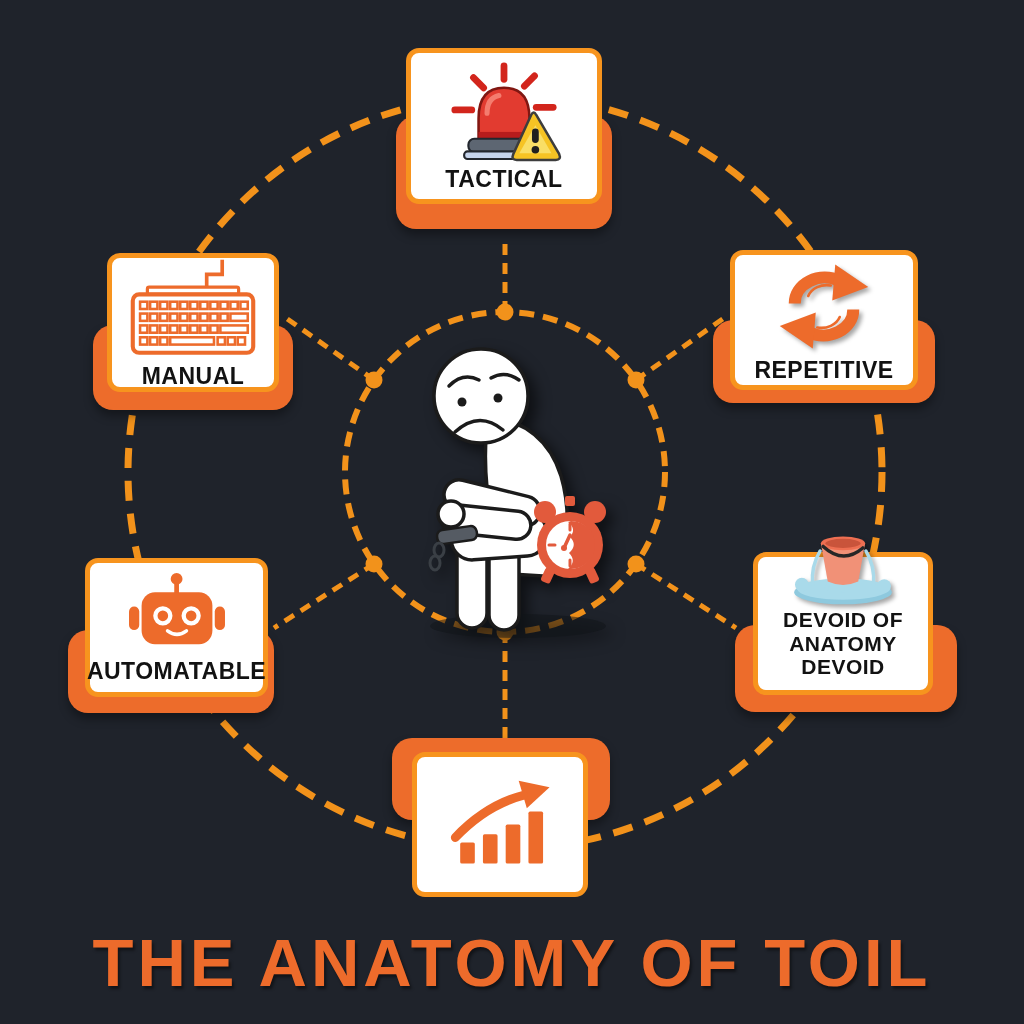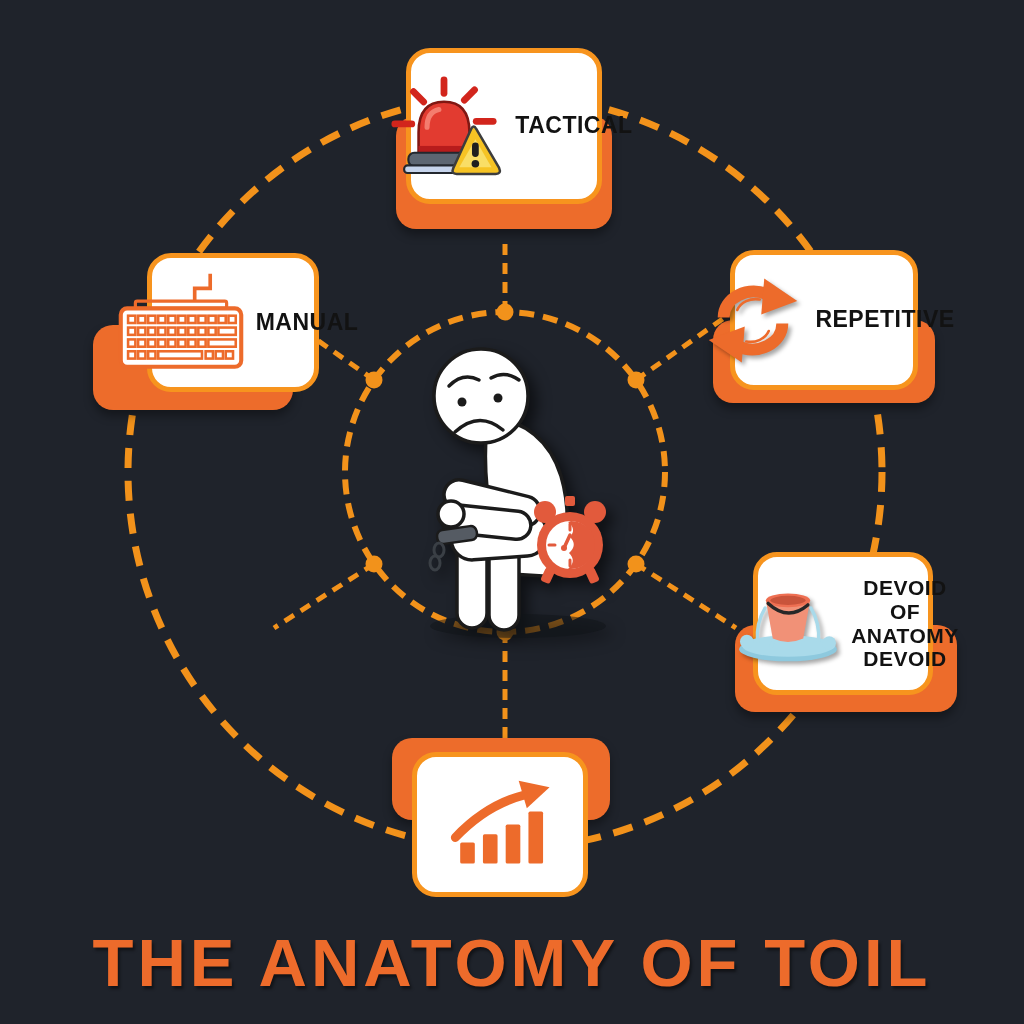--- a/index.html
+++ b/index.html
@@ -13,50 +13,50 @@
 
   
   .card{position:absolute;z-index:2;}
   .card .backing{
     position:absolute;background:var(--backing,#ED6C2B);
     border-radius:20px;box-shadow:0 6px 10px rgba(0,0,0,.35);
   }
   .card .face{
     position:absolute;background:#ffffff;
     border:5px solid var(--border,#F7941E);
-    border-radius:24px;box-sizing:border-box;
-    display:flex;flex-direction:row;align-items:center;justify-content:center;
+    border-radius:13px;box-sizing:border-box;
+    display:flex;flex-direction:column;align-items:center;justify-content:center;
     gap:2px;padding:11px 2px;
   }
   .card .label{
     font-weight:bold;color:var(--label,#121212);
     font-size:23px;letter-spacing:.5px;text-align:center;line-height:1.12;
   }
   .card .label.small{font-size:21px;}
   .icon-svg{flex:0 0 auto;}
 
   #card-tactical{left:396px;top:48px;width:216px;height:181px;}
   #card-tactical .backing{left:0;top:68px;width:216px;height:113px;}
   #card-tactical .face{left:10px;top:0;width:196px;height:156px;}
 
   #card-manual{left:93px;top:253px;width:200px;height:157px;}
   #card-manual .backing{left:0;top:72px;width:200px;height:85px;}
-  #card-manual .face{left:14px;top:0;width:172px;height:139px;margin-left:40px;}
+  #card-manual .face{left:14px;top:0;width:172px;height:139px;}
 
   #card-repetitive{left:713px;top:250px;width:222px;height:153px;}
   #card-repetitive .backing{left:0;top:70px;width:222px;height:83px;}
   #card-repetitive .face{left:17px;top:0;width:188px;height:140px;}
 
   #card-automatable{left:68px;top:558px;width:206px;height:155px;}
   #card-automatable .backing{left:0;top:72px;width:206px;height:83px;}
   #card-automatable .face{left:17px;top:0;width:183px;height:139px;}
 
   #card-devoid{left:735px;top:552px;width:222px;height:160px;}
   #card-devoid .backing{left:0;top:73px;width:222px;height:87px;}
-  #card-devoid .face{left:18px;top:0;width:180px;height:143px;}
+  #card-devoid .face{left:18px;top:0;width:180px;height:143px;justify-content:flex-end;}
 
   #card-scales{left:392px;top:738px;width:218px;height:159px;}
   #card-scales .backing{left:0;top:0;width:218px;height:82px;}
   #card-scales .face{left:20px;top:14px;width:176px;height:145px;}
 
   
   .center-figure{
     position:absolute;left:393px;top:338px;z-index:2;
     filter:drop-shadow(7px 7px 7px rgba(0,0,0,.55));
   }
@@ -235,20 +235,38 @@
         </g>
         <g stroke="#ED6B2B" stroke-width="3.5" fill="none" stroke-linecap="round">
           <path d="M58,52 A26,22 0 0 1 88,38"></path>
           <path d="M100,80 A26,22 0 0 1 70,94"></path>
         </g>
       </svg>
       <div class="label">REPETITIVE</div>
     </div>
   </div>
 
+  <div class="card" id="card-automatable">
+    <div class="backing"></div>
+    <div class="face">
+      <svg class="icon-svg" width="118" height="87" viewBox="0 0 150 110">
+        <g fill="#ED6B2B">
+          <rect x="71.5" y="14" width="6" height="18"></rect>
+          <circle cx="74.5" cy="11" r="7.5"></circle>
+          <rect x="30" y="28" width="90" height="66" rx="17"></rect>
+          <rect x="14" y="46" width="13" height="30" rx="6.5"></rect>
+          <rect x="123" y="46" width="13" height="30" rx="6.5"></rect>
+        </g>
+        <circle cx="57" cy="58" r="9.5" fill="none" stroke="#ffffff" stroke-width="5.5"></circle>
+        <circle cx="93" cy="58" r="9.5" fill="none" stroke="#ffffff" stroke-width="5.5"></circle>
+        <path d="M63,77 Q75,86 87,77" stroke="#ffffff" stroke-width="4.5" fill="none" stroke-linecap="round"></path>
+      </svg>
+      <div class="label">AUTOMATABLE</div>
+    </div>
+  </div>
 
   <div class="card" id="card-devoid">
     <div class="backing"></div>
     <div class="face">
       <svg class="icon-svg shadowed" width="122" height="78" viewBox="0 0 160 102">
         <ellipse cx="80" cy="84" rx="64" ry="16" fill="#8EC9DE"></ellipse>
         <ellipse cx="80" cy="80" rx="60" ry="14" fill="#A9DAEA"></ellipse>
         <circle cx="26" cy="74" r="9" fill="#A9DAEA"></circle>
         <circle cx="134" cy="76" r="9" fill="#A9DAEA"></circle>
         <g stroke="#A9DAEA" stroke-width="4.5" fill="none" stroke-linecap="round">

